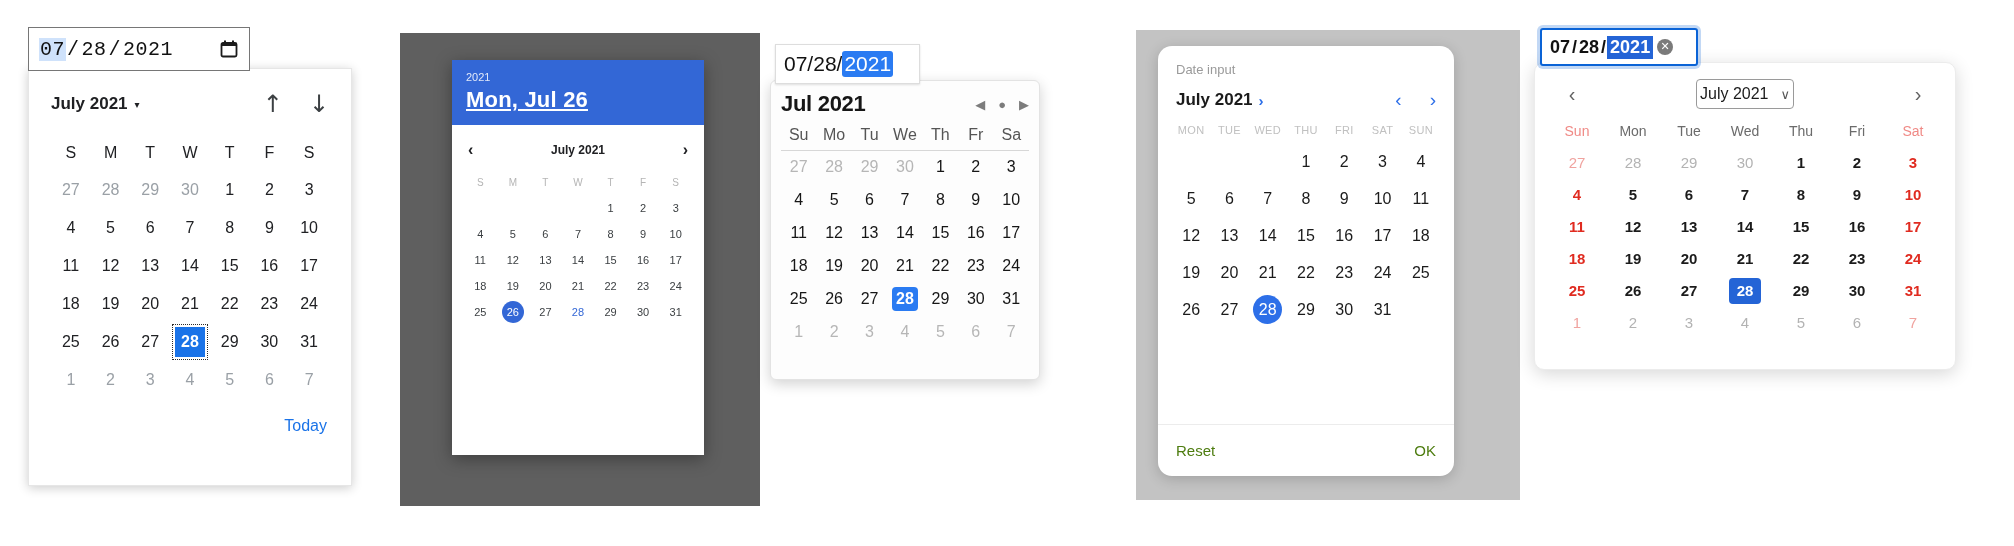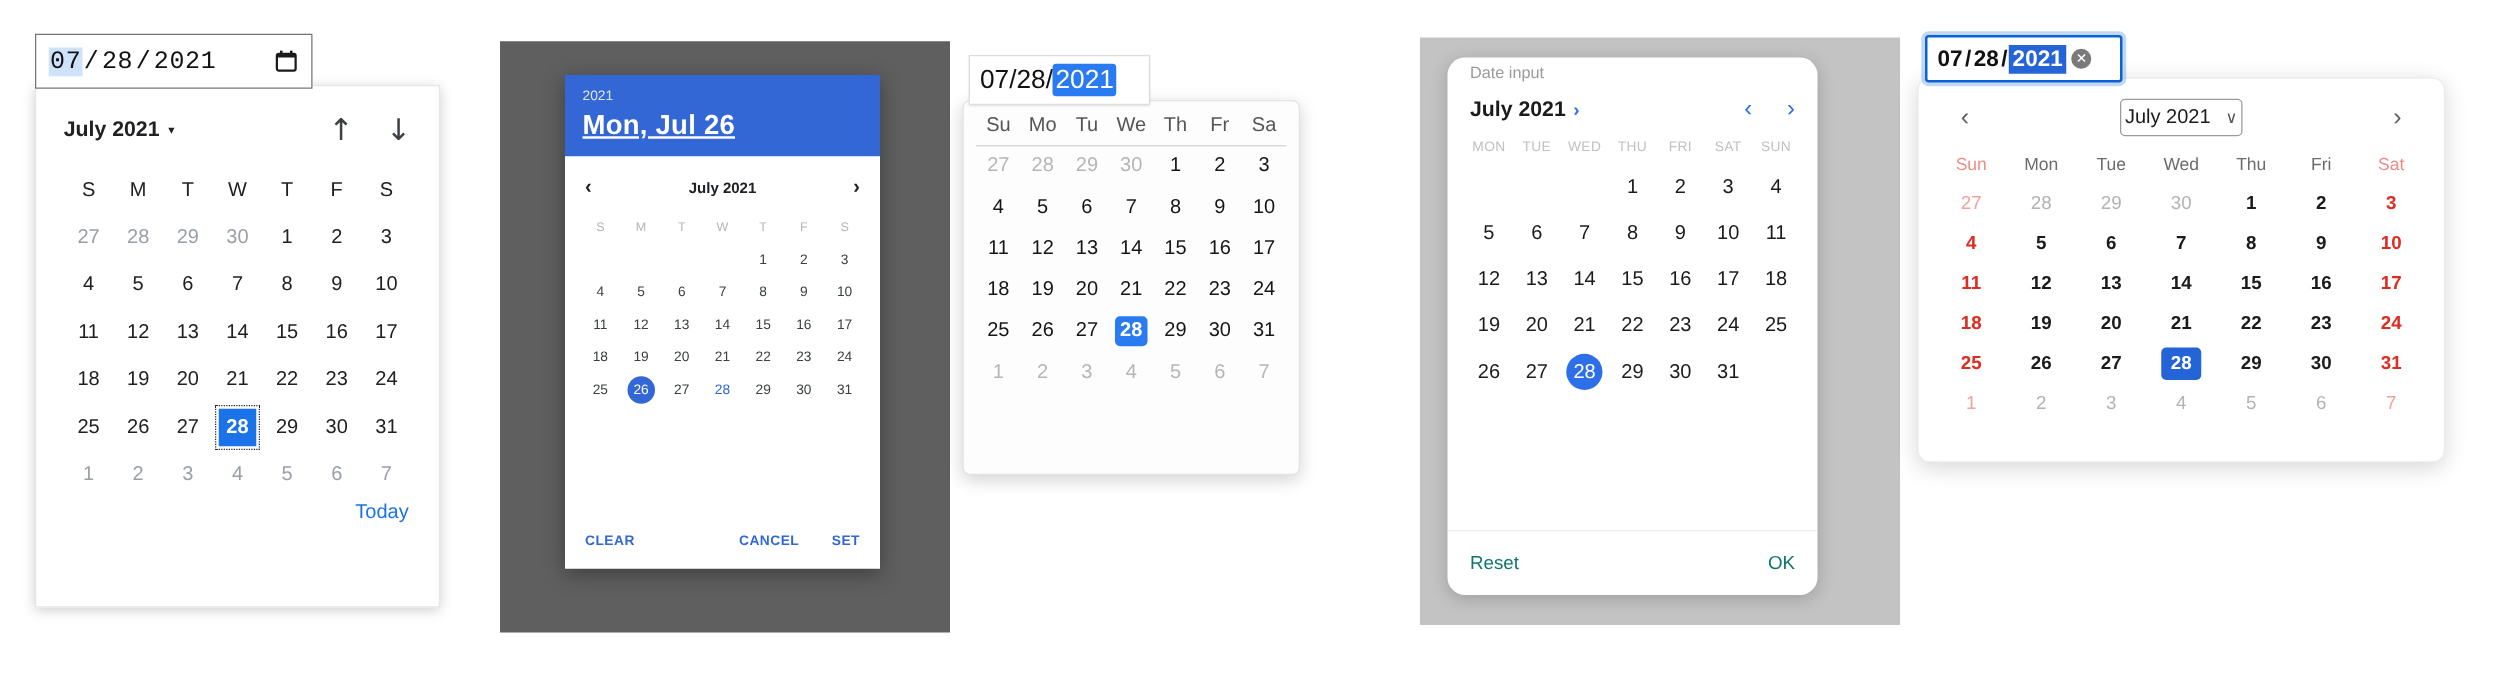--- a/index.html
+++ b/index.html
@@ -35,21 +35,21 @@
   #p1 .hdr .caret { margin-left:7px; font-size:10px; color:#202124; }
   #p1 .hdr .spacer { flex:1; }
   #p1 .hdr .arw { font-size:24px; color:#3c4043; margin-left:26px; font-family:"DejaVu Sans", sans-serif; line-height:1; }
   #p1 table { width:100%; border-collapse:collapse; }
   #p1 th { font-size:16px; font-weight:normal; color:#202124; height:36px; text-align:center; }
   #p1 td { font-size:16px; color:#202124; height:38px; text-align:center; width:14.28%; }
   #p1 td.oth { color:#9aa0a6; }
   #p1 td .cell { display:inline-block; min-width:30px; line-height:30px; }
   #p1 td.sel .cell { background:#1a73e8; color:#fff; font-weight:bold;
                      outline:1px dotted #2b2b2b; outline-offset:2px; }
-  #p1 .today { text-align:right; font-size:16px; color:#1a73e8; margin-top:2px; padding-right:2px; }
+  #p1 .today { text-align:right; font-size:16px; color:#1a73e8; margin-top:18px; padding-right:2px; }
 
   
   #p2 { position:absolute; left:400px; top:33px; width:360px; height:473px; background:#5f5f5f; }
   #p2 .card { position:absolute; left:52px; top:27px; width:252px; height:395px;
               background:#fff; box-shadow:0 4px 16px rgba(0,0,0,.35); overflow:hidden; }
   #p2 .m-head { background:#3367d6; color:#fff; padding:10px 14px 14px 14px; height:65px; }
   #p2 .m-head .yr { font-size:11px; opacity:.85; line-height:15px; }
   #p2 .m-head .dt { font-size:22px; font-weight:bold; line-height:30px; letter-spacing:.2px;text-decoration:underline; }
   #p2 .m-nav { display:flex; align-items:center; height:38px; padding:0 16px; margin-top:6px; }
   #p2 .m-nav .ch { font-size:16px; color:#202124; font-weight:bold; }
@@ -87,36 +87,36 @@
   #p3 td { font-size:16px; color:#161616; height:33px; text-align:center; width:14.28%; font-weight:500;}
   #p3 td.oth { color:#b6b6b6; font-weight:400; }
   #p3 td .cell { display:inline-block; min-width:26px; line-height:24px; border-radius:4px; }
   #p3 td.sel .cell { background:#2a7bf2; color:#fff; font-weight:bold; padding:0 3px; }
 
   
   #p4 { position:absolute; left:1136px; top:30px; width:384px; height:470px; background:#c3c3c3; }
   #p4 .card { position:absolute; left:22px; top:16px; width:296px; height:430px;
               background:#fff; border-radius:14px; box-shadow:0 3px 14px rgba(0,0,0,.18);
               overflow:hidden; }
-  #p4 .lbl { font-size:13px; color:#9a9a9a; padding:4px 18px 0 18px; }
+  #p4 .lbl { font-size:13px; color:#9a9a9a; padding:16px 18px 0 18px; }
   #p4 .s-nav { display:flex; align-items:center; padding:10px 18px 2px 18px; height:38px; }
   #p4 .s-nav .mt { font-size:17px; font-weight:bold; color:#1b1b1b; }
   #p4 .s-nav .ex { color:#2d6fe8; font-size:15px; margin-left:6px; font-weight:600;}
   #p4 .s-nav .spacer { flex:1; }
   #p4 .s-nav .nv { color:#2d6fe8; font-size:19px; margin-left:28px; font-weight:400; }
   #p4 .grid { padding:2px 14px 0 14px; }
   #p4 table { width:100%; border-collapse:collapse; }
   #p4 th { font-size:11px; font-weight:normal; color:#c0c0c0; height:26px; text-align:center;
            letter-spacing:.3px; }
   #p4 td { font-size:16px; color:#1b1b1b; height:37px; text-align:center; width:14.28%; }
   #p4 td .cell { display:inline-block; width:29px; height:29px; line-height:29px; border-radius:50%; }
   #p4 td.sel .cell { background:#2d6fe8; color:#fff; }
   #p4 .s-acts { position:absolute; bottom:0; left:0; width:100%; height:52px;
                 border-top:1px solid #ececec; display:flex; align-items:center; padding:0 18px; }
-  #p4 .s-acts .b { font-size:15px; color:#0f766e; }
+  #p4 .s-acts .b { font-size:15px; color:#4d7c0f; }
   #p4 .s-acts .gap { flex:1; }
   #p4 .s-acts .ok { font-weight:normal;text-align:center; }
 
   
   #p5 { position:absolute; left:1510px; top:0px; width:504px; height:546px; }
   #p5 .dp-input { position:absolute; left:30px; top:28px; width:158px; height:38px;
       background:#fff; border:2px solid #0a63d6; border-radius:3px;
       box-shadow:0 0 0 3px rgba(10,99,214,.25);
       display:flex; align-items:center; padding:0 7px; z-index:3;
       font-family:"Liberation Sans", sans-serif; font-size:18px; color:#111; font-weight:bold; }
@@ -313,38 +313,39 @@
                 <td class="sel"><span class="cell">26</span></td>
                 <td class=""><span class="cell">27</span></td>
                 <td class="tdy"><span class="cell">28</span></td>
                 <td class=""><span class="cell">29</span></td>
                 <td class=""><span class="cell">30</span></td>
                 <td class=""><span class="cell">31</span></td>
               </tr>
             </tbody>
         </table>
       </div>
-      <div class="m-acts">
-        <span class="b">CLEAR</span>
-        <span class="gap"></span>
-        <span class="b b2">CANCEL</span>
-        <span class="b">SET</span>
-      </div>
     </div>
   </div>
 
   <div id="p3">
     <div class="dp-input">
       <span class="seg">07</span>
       <span class="seg">/</span>
       <span class="seg">28</span>
       <span class="seg">/</span>
       <span class="seg sel">2021</span>
     </div>
     <div class="dp-panel">
+      <div class="hdr">
+        <span class="mlabel">Jul 2021</span>
+        <span class="spacer"></span>
+        <span class="nv">◀</span>
+        <span class="nv">●</span>
+        <span class="nv">▶</span>
+      </div>
       <table>
         <thead>
             <tr id="p3-wd">
               <th>Su</th>
               <th>Mo</th>
               <th>Tu</th>
               <th>We</th>
               <th>Th</th>
               <th>Fr</th>
               <th>Sa</th>

